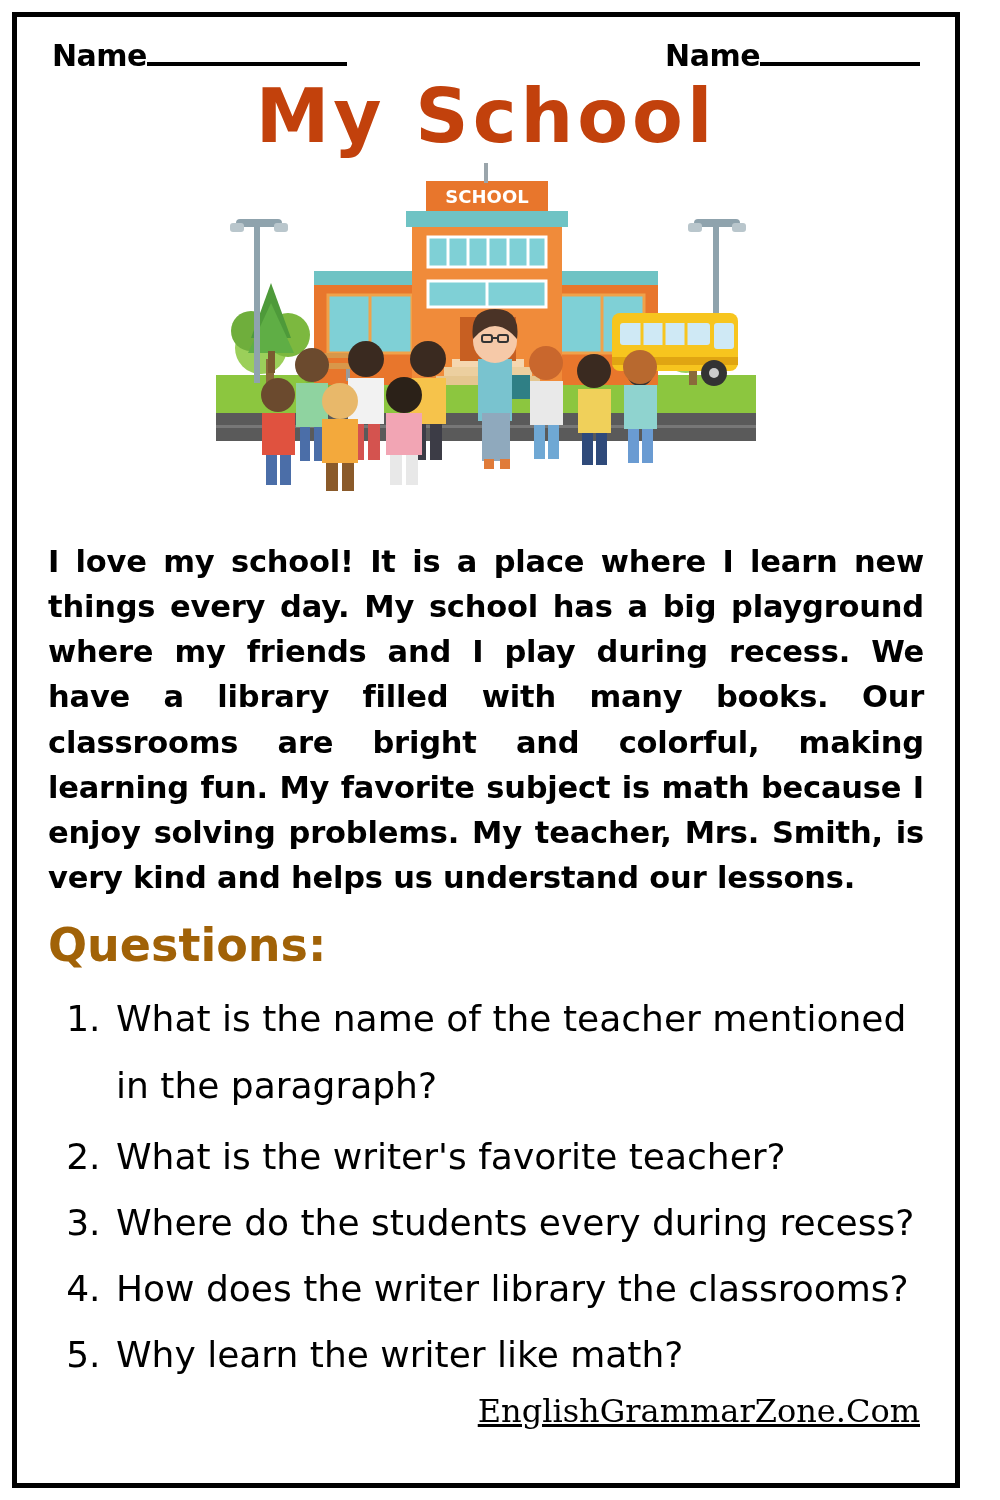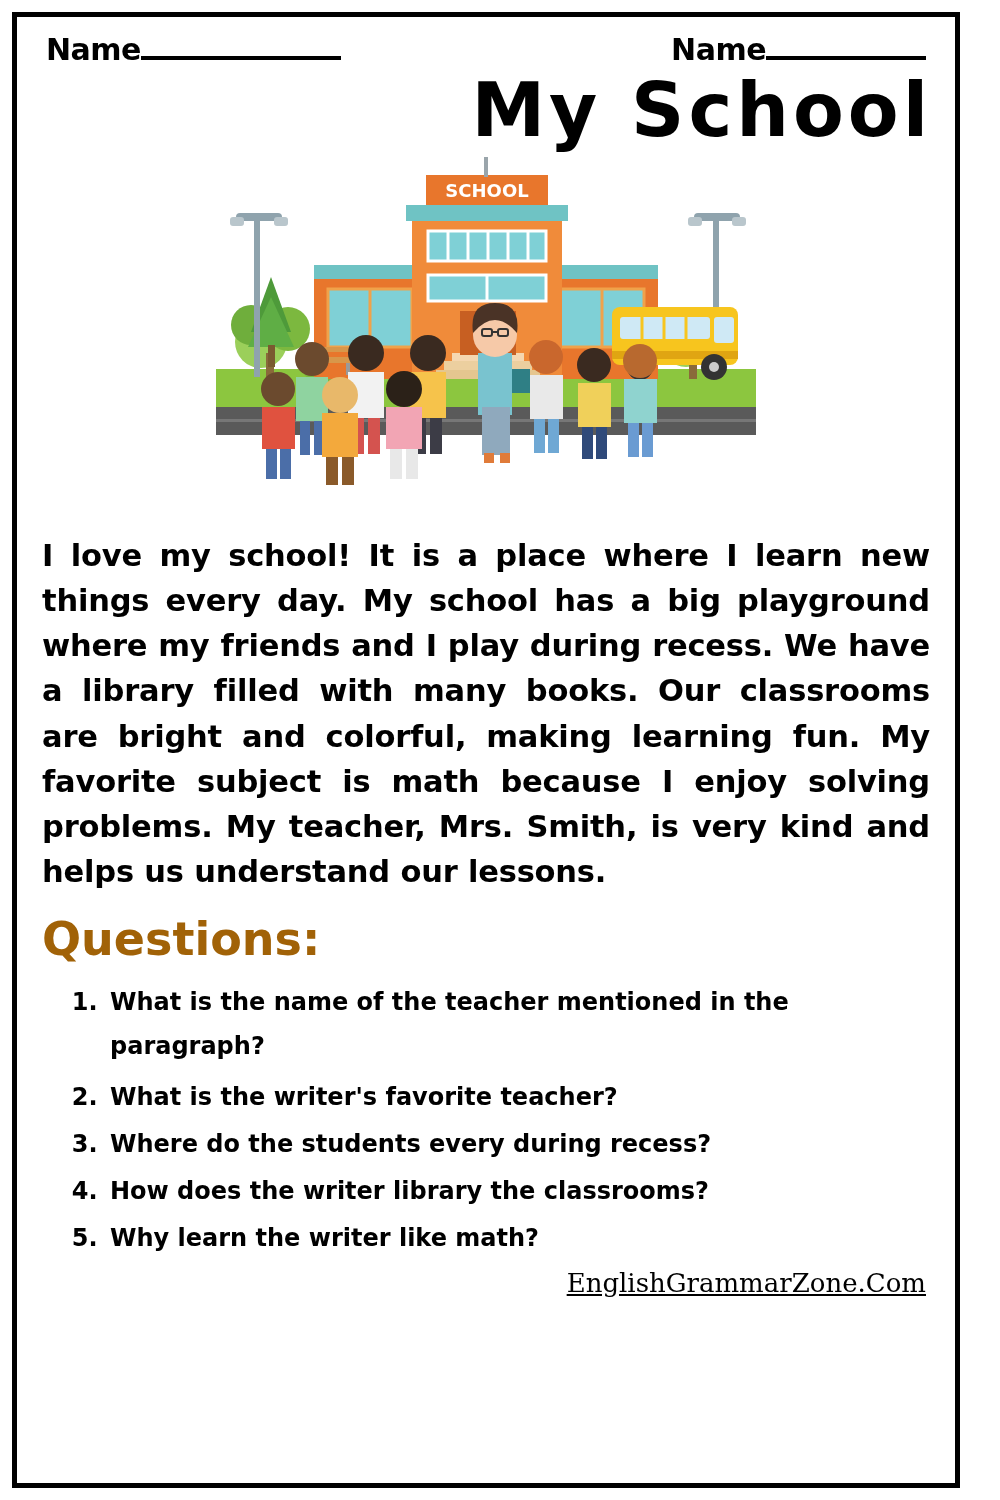--- a/index.html
+++ b/index.html
@@ -12,21 +12,21 @@
     height: 1500px;
     font-family: "DejaVu Sans", sans-serif;
     overflow: hidden;
   }
   .page {
     position: relative;
     width: 972px;
     height: 1500px;
     box-sizing: border-box;
     background: #ffffff;
-    padding: 10px;
+    padding: 16px;
   }
   .page-border {
     position: absolute;
     left: 12px;
     top: 12px;
     right: 12px;
     bottom: 12px;
     border: 5px solid #000000;
     box-sizing: border-box;
   }
@@ -55,22 +55,22 @@
     display: inline-block;
     border-bottom: 4px solid #000;
     height: 20px;
     vertical-align: baseline;
   }
   .line-name { width: 200px; }
   .line-date { width: 160px; }
 
   
   .title {
-    text-align: right;
-    color: #000000;
+    text-align: center;
+    color: #c2410c;
     font-family: "DejaVu Sans", sans-serif;
     font-weight: bold;
     font-size: 74px;
     letter-spacing: 4px;
     margin: 6px 0 0 0;
     line-height: 1.0;
   }
 
   
   .illustration {
@@ -99,37 +99,37 @@
     font-weight: bold;
     font-size: 46px;
     color: #a16207;
     margin: 18px 0 14px 2px;
   }
 
   ol.questions {
     margin: 0;
     padding-left: 66px;
     font-family: "DejaVu Sans", sans-serif;
-    font-weight: bold;
-    font-size: 24px;
+    font-weight: normal;
+    font-size: 36px;
     color: #000;
     line-height: 1.55;
   }
   ol.questions li {
     margin-bottom: 10px;
     padding-left: 4px;
   }
   ol.questions li.wrap {
     line-height: 1.85;
   }
 
   .footer {
     text-align: right;
     font-family: "DejaVu Serif", serif;
-    font-size: 26px;
+    font-size: 32px;
     color: #000;
     text-decoration: underline;
     padding-right: 6px;
     margin-top: 6px;
   }
 </style>
 </head>
 <body>
 
 <div class="page">

